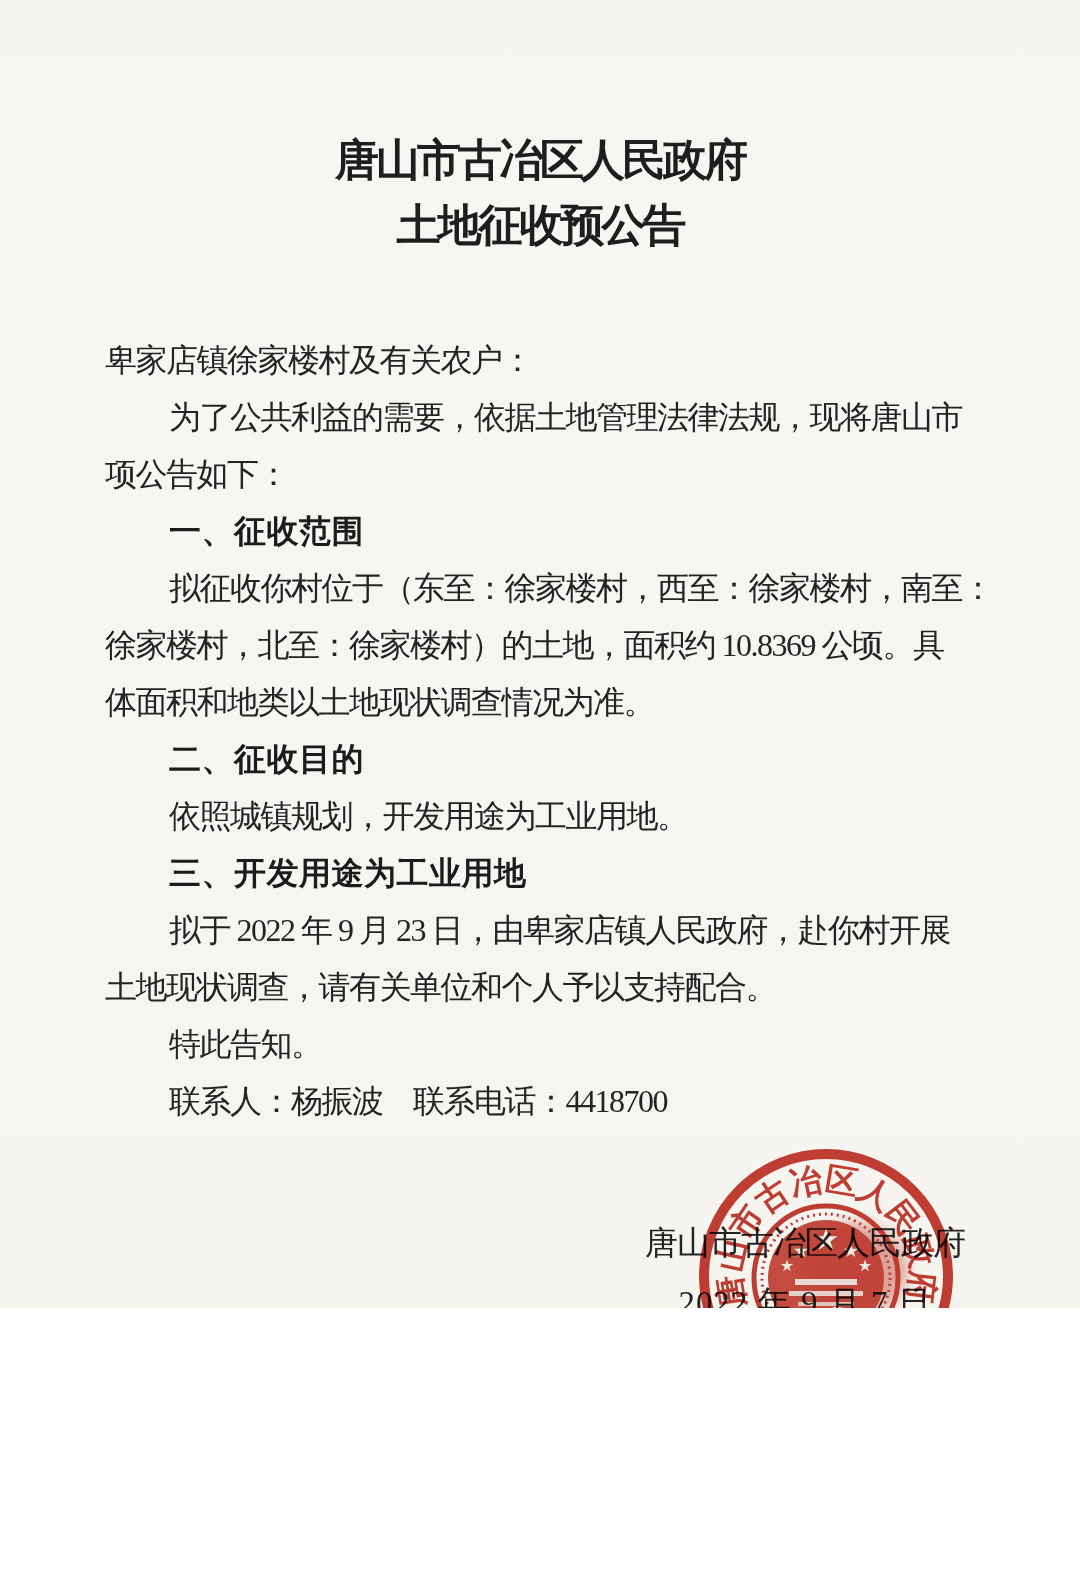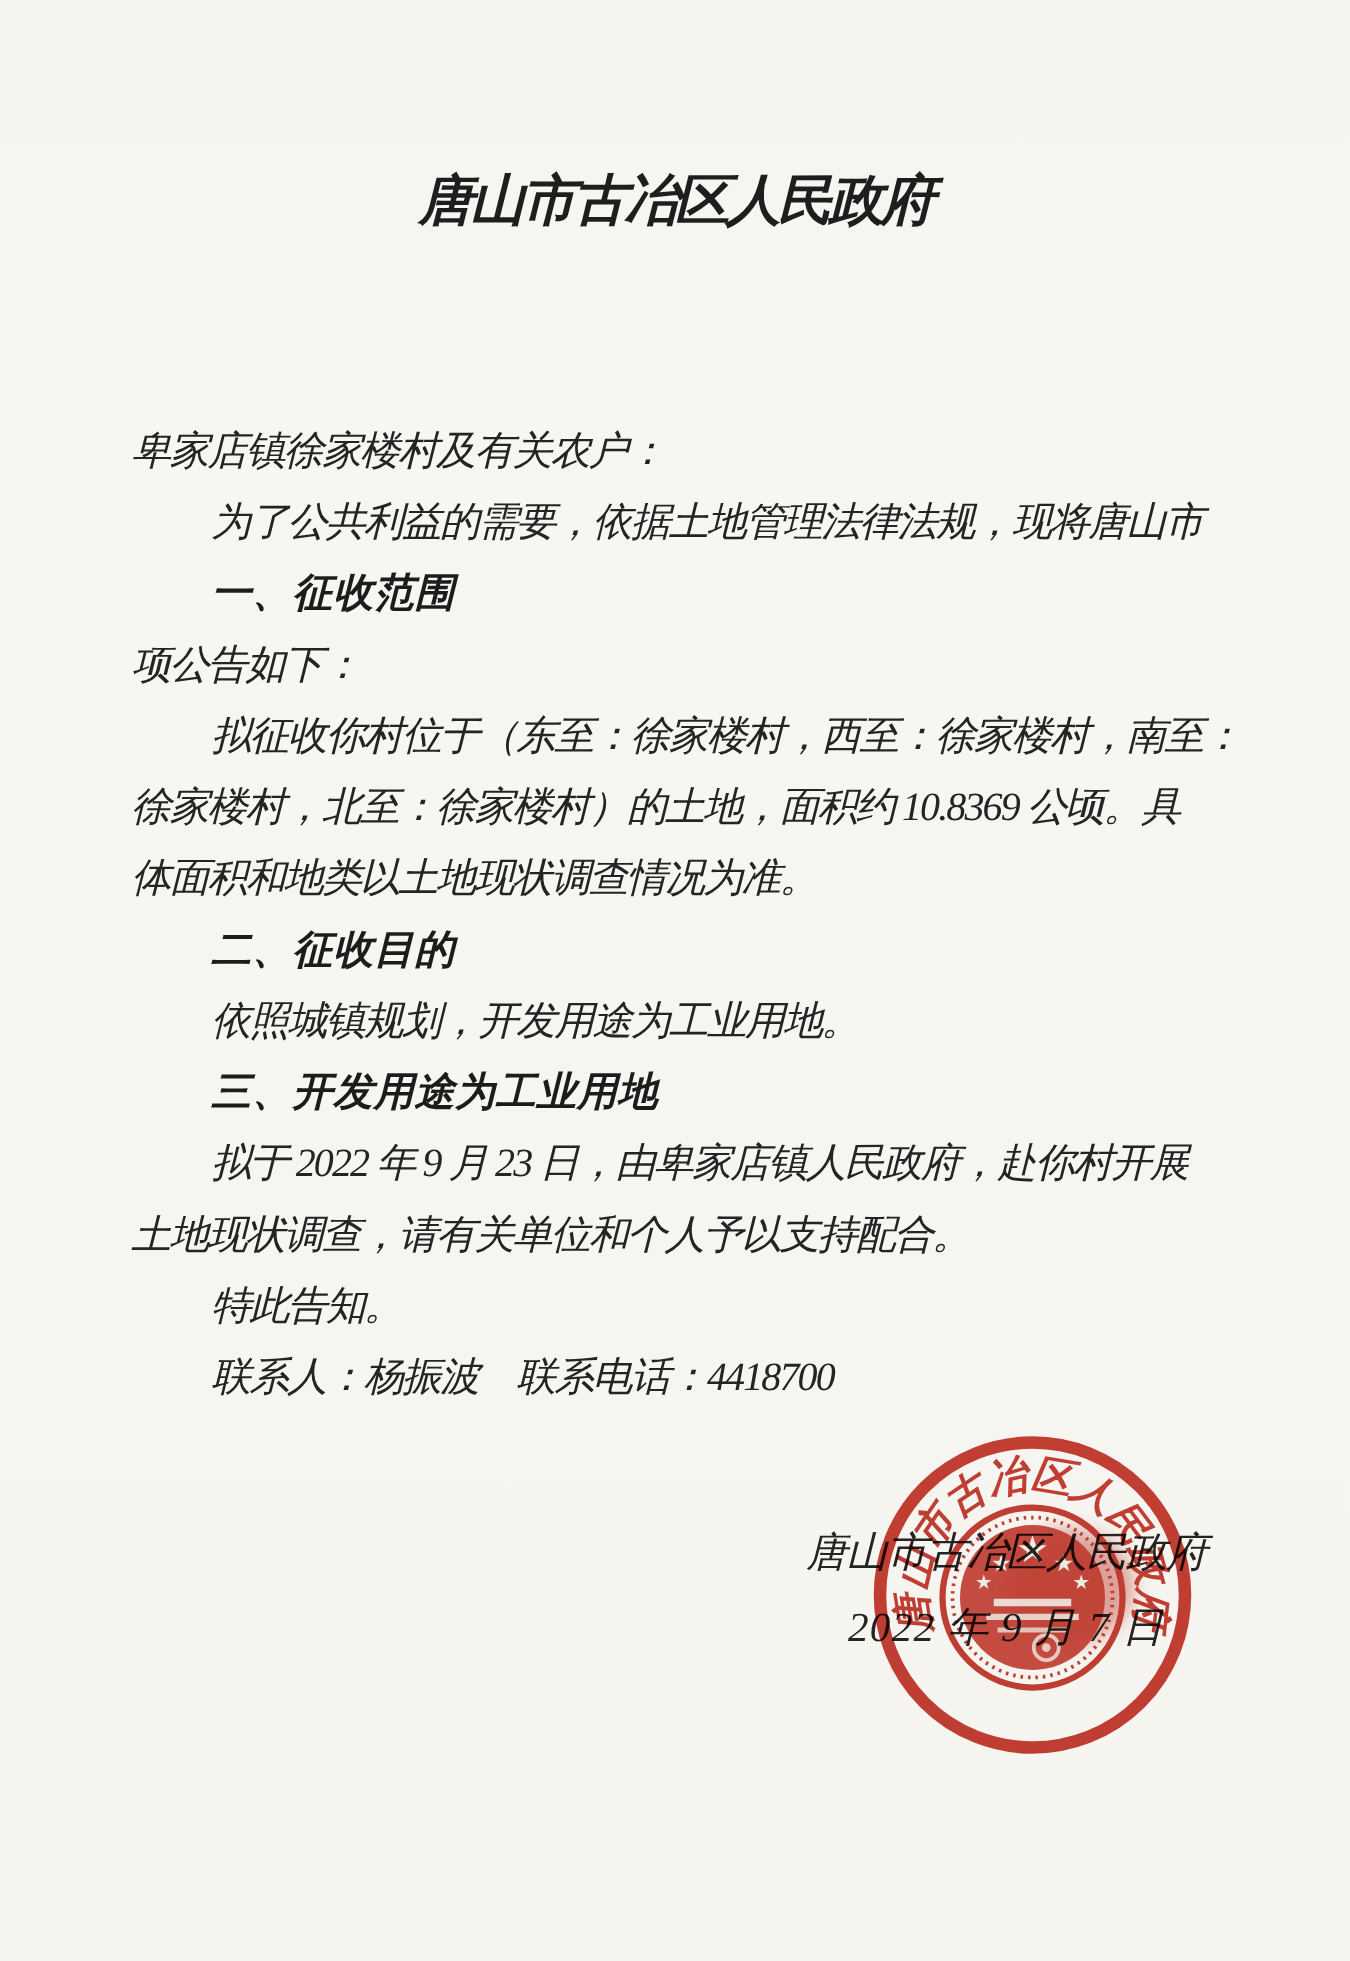--- a/index.html
+++ b/index.html
@@ -1,24 +1,23 @@
 <!DOCTYPE html>
 <html><head>
 <meta charset="utf-8">
 <style>
   html,body{margin:0;padding:0;}
   .page{
     position:relative;
-    width:1080px;height:1569px;
+    width:1080px;height:1308px;
     background:#f7f5f1;
     background-image:linear-gradient(180deg,#f5f4f0 0%,#f8f6f2 18%,#f7f5f1 70%,#f5f4ef 100%);
     overflow:hidden;
     font-family:"Liberation Serif","DejaVu Serif",serif;
     color:#262626;
-    font-style:italic;
   }
   .title{
     position:absolute;top:128px;left:0;width:100%;
     text-align:center;
   }
   .title-line{
     font-size:44px;font-weight:bold;letter-spacing:-3px;
     line-height:65px;color:#1e1e1e;
   }
   .body-block{
@@ -50,27 +49,28 @@
     font-weight:bold;font-size:33px;
   }
 </style>
 </head>
 <body>
 
 <div class="page">
 
   <header class="title">
     <div class="title-line">唐山市古冶区人民政府</div>
+    <div class="title-line">土地征收预公告</div>
   </header>
 
   <main class="body-block">
     <p class="line">卑家店镇徐家楼村及有关农户：</p>
     <p class="line indent">为了公共利益的需要，依据土地管理法律法规，现将唐山市</p>
+    <p class="line">项公告如下：</p>
     <p class="line indent heading">一、征收范围</p>
-    <p class="line">项公告如下：</p>
     <p class="line indent">拟征收你村位于（东至：徐家楼村，西至：徐家楼村，南至：</p>
     <p class="line">徐家楼村，北至：徐家楼村）的土地，面积约 10.8369 公顷。具</p>
     <p class="line">体面积和地类以土地现状调查情况为准。</p>
     <p class="line indent heading">二、征收目的</p>
     <p class="line indent">依照城镇规划，开发用途为工业用地。</p>
     <p class="line indent heading">三、开发用途为工业用地</p>
     <p class="line indent">拟于 2022 年 9 月 23 日，由卑家店镇人民政府，赴你村开展</p>
     <p class="line">土地现状调查，请有关单位和个人予以支持配合。</p>
     <p class="line indent">特此告知。</p>
     <p class="line indent">联系人：杨振波　联系电话：4418700</p>

